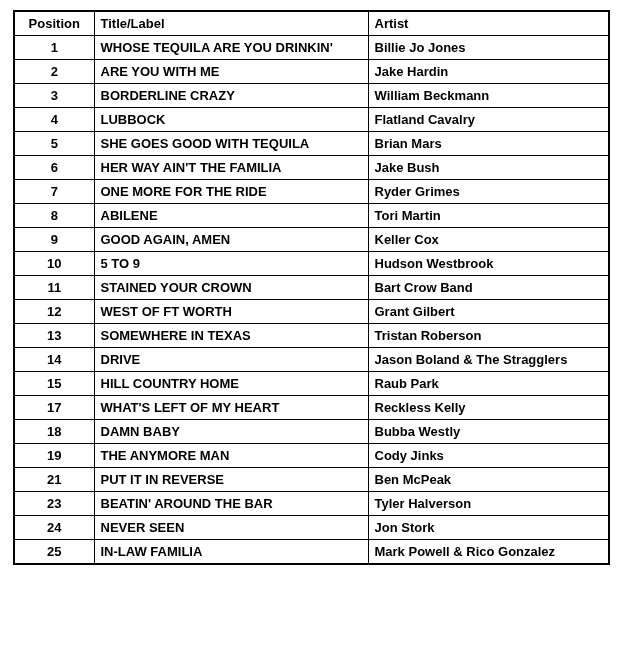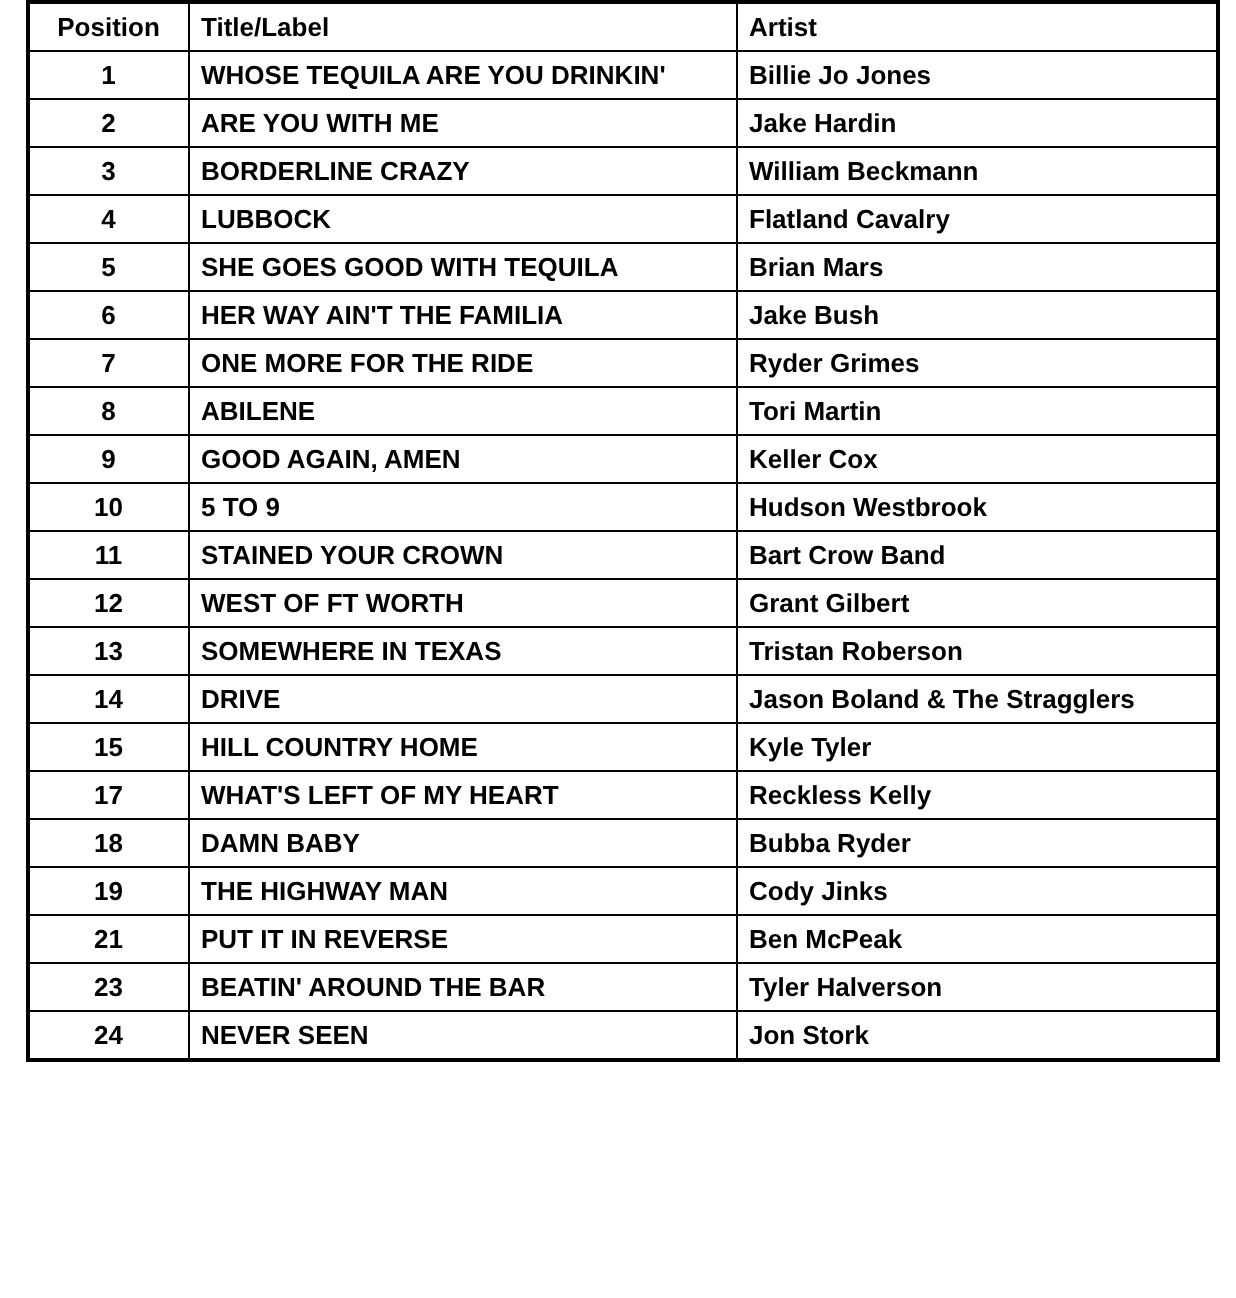--- a/index.html
+++ b/index.html
@@ -7,21 +7,21 @@
     padding: 0;
     background: #ffffff;
   }
   body {
     width: 618px;
     height: 649px;
     font-family: "Liberation Sans", sans-serif;
     color: #000000;
   }
   .chart-table {
-    margin: 0 0 0 13px;
+    margin: 10px 0 0 13px;
     width: 595px;
     border-collapse: collapse;
     table-layout: fixed;
     border: 2px solid #000000;
     background: #ffffff;
   }
   .chart-table th,
   .chart-table td {
     border: 1px solid #000000;
     height: 23px;
@@ -127,46 +127,51 @@
         <td>Tristan Roberson</td>
       </tr>
       <tr>
         <td class="pos">14</td>
         <td>DRIVE</td>
         <td>Jason Boland &amp; The Stragglers</td>
       </tr>
       <tr>
         <td class="pos">15</td>
         <td>HILL COUNTRY HOME</td>
-        <td>Kyle Tyler</td>
+        <td>Raub Park</td>
       </tr>
       <tr>
         <td class="pos">17</td>
         <td>WHAT'S LEFT OF MY HEART</td>
         <td>Reckless Kelly</td>
       </tr>
       <tr>
         <td class="pos">18</td>
         <td>DAMN BABY</td>
-        <td>Bubba Ryder</td>
+        <td>Bubba Westly</td>
       </tr>
       <tr>
         <td class="pos">19</td>
-        <td>THE HIGHWAY MAN</td>
+        <td>THE ANYMORE MAN</td>
         <td>Cody Jinks</td>
       </tr>
       <tr>
         <td class="pos">21</td>
         <td>PUT IT IN REVERSE</td>
         <td>Ben McPeak</td>
       </tr>
       <tr>
         <td class="pos">23</td>
         <td>BEATIN' AROUND THE BAR</td>
         <td>Tyler Halverson</td>
       </tr>
       <tr>
         <td class="pos">24</td>
         <td>NEVER SEEN</td>
         <td>Jon Stork</td>
       </tr>
+      <tr>
+        <td class="pos">25</td>
+        <td>IN-LAW FAMILIA</td>
+        <td>Mark Powell &amp; Rico Gonzalez</td>
+      </tr>
     </tbody>
 </table>
 
 </body></html>

